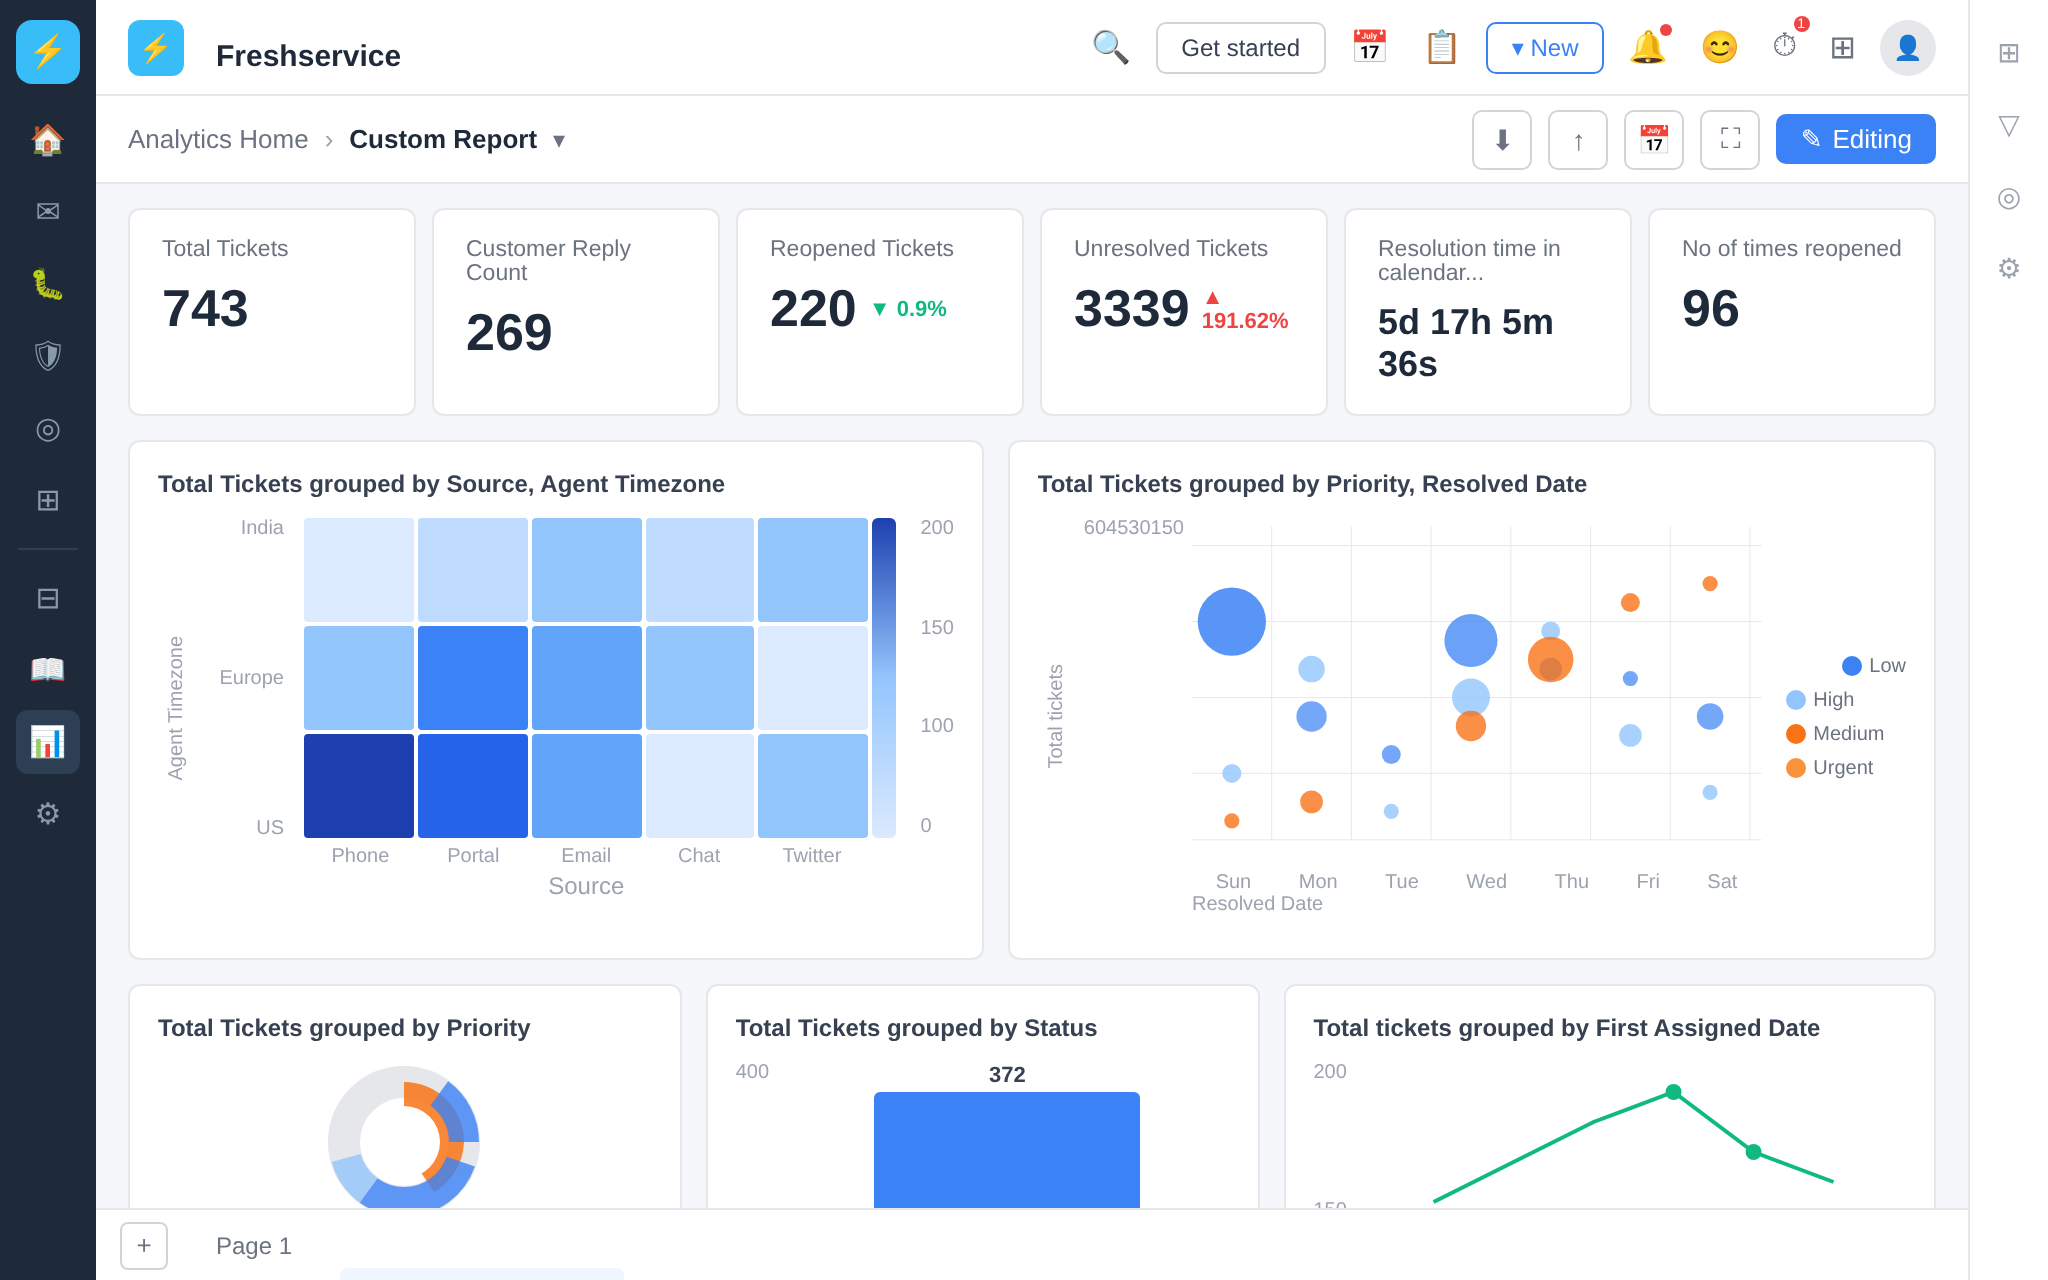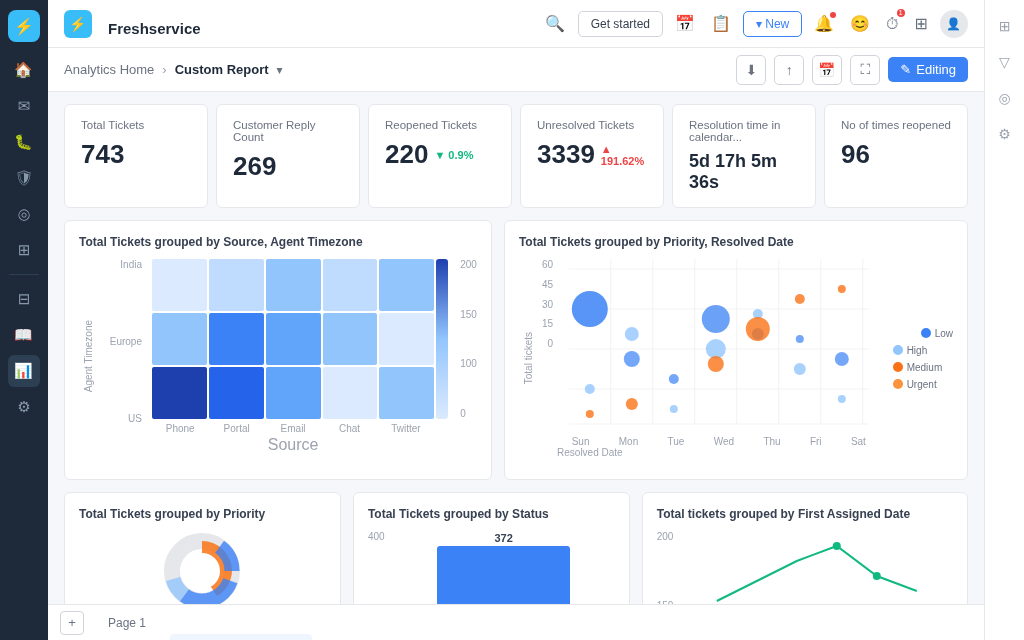--- a/index.html
+++ b/index.html
@@ -267,21 +267,21 @@
     .right-icon {
       width: 28px; height: 28px;
       display: flex; align-items: center; justify-content: center;
       color: #9ca3af;
       font-size: 14px;
       cursor: pointer;
       border-radius: 4px;
     }
 
     .x-label-row { display: flex; justify-content: space-around; font-size: 10px; color: #9ca3af; margin-top: 4px; }
-    .y-axis-labels { display: flex; flex-direction: column; justify-content: space-between; font-size: 10px; color: #9ca3af; height: 90px; text-align: right; }
+    .y-axis-labels { display: flex; flex-direction: row; justify-content: space-between; font-size: 10px; color: #9ca3af; height: 90px; text-align: right; }
   </style>
 </head>
 <body>
 
 <div class="sidebar">
   <div class="sidebar-logo">
     <span style="color:#fff; font-size:16px;">⚡</span>
   </div>
   <div class="sidebar-icon" title="Home">🏠</div>
   <div class="sidebar-icon" title="Mail">✉</div>
@@ -412,21 +412,21 @@
               <div class="heatmap-cell" style="background:#dbeafe;"></div>
               <div class="heatmap-cell" style="background:#93c5fd;"></div>
             </div>
             <div class="heatmap-x-labels">
               <span>Phone</span>
               <span>Portal</span>
               <span>Email</span>
               <span>Chat</span>
               <span>Twitter</span>
             </div>
-            <div style="text-align:center;font-size:16px;color:#9ca3af;margin-top:2px;">Source</div>
+            <div style="text-align:center;font-size:12px;color:#9ca3af;margin-top:2px;">Source</div>
           </div>
 
           <div class="heatmap-right">
             <div class="heatmap-legend-bar"></div>
             <div class="heatmap-legend">
               <span>200</span>
               <span>150</span>
               <span>100</span>
               <span>0</span>
             </div>

